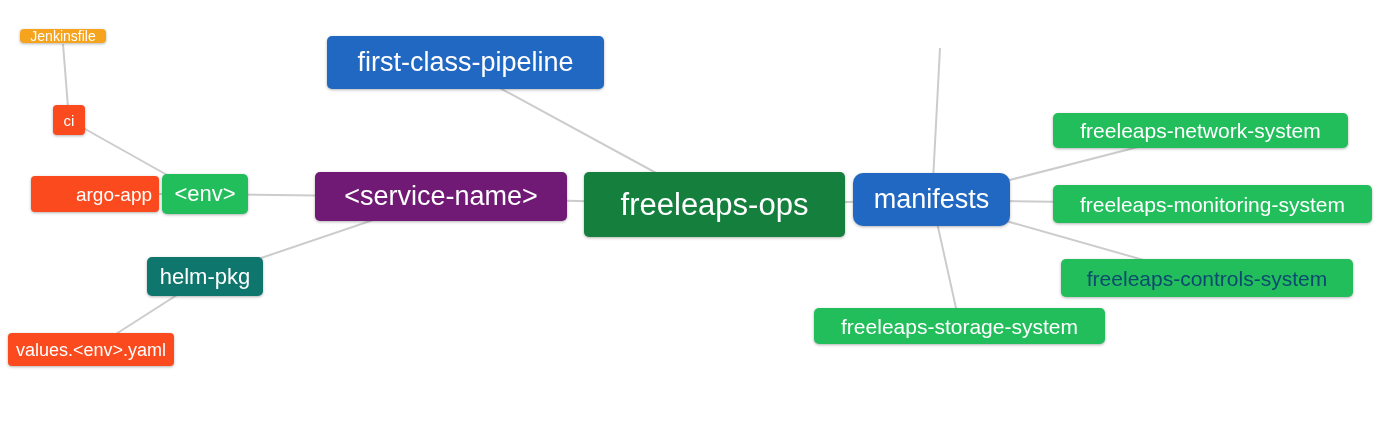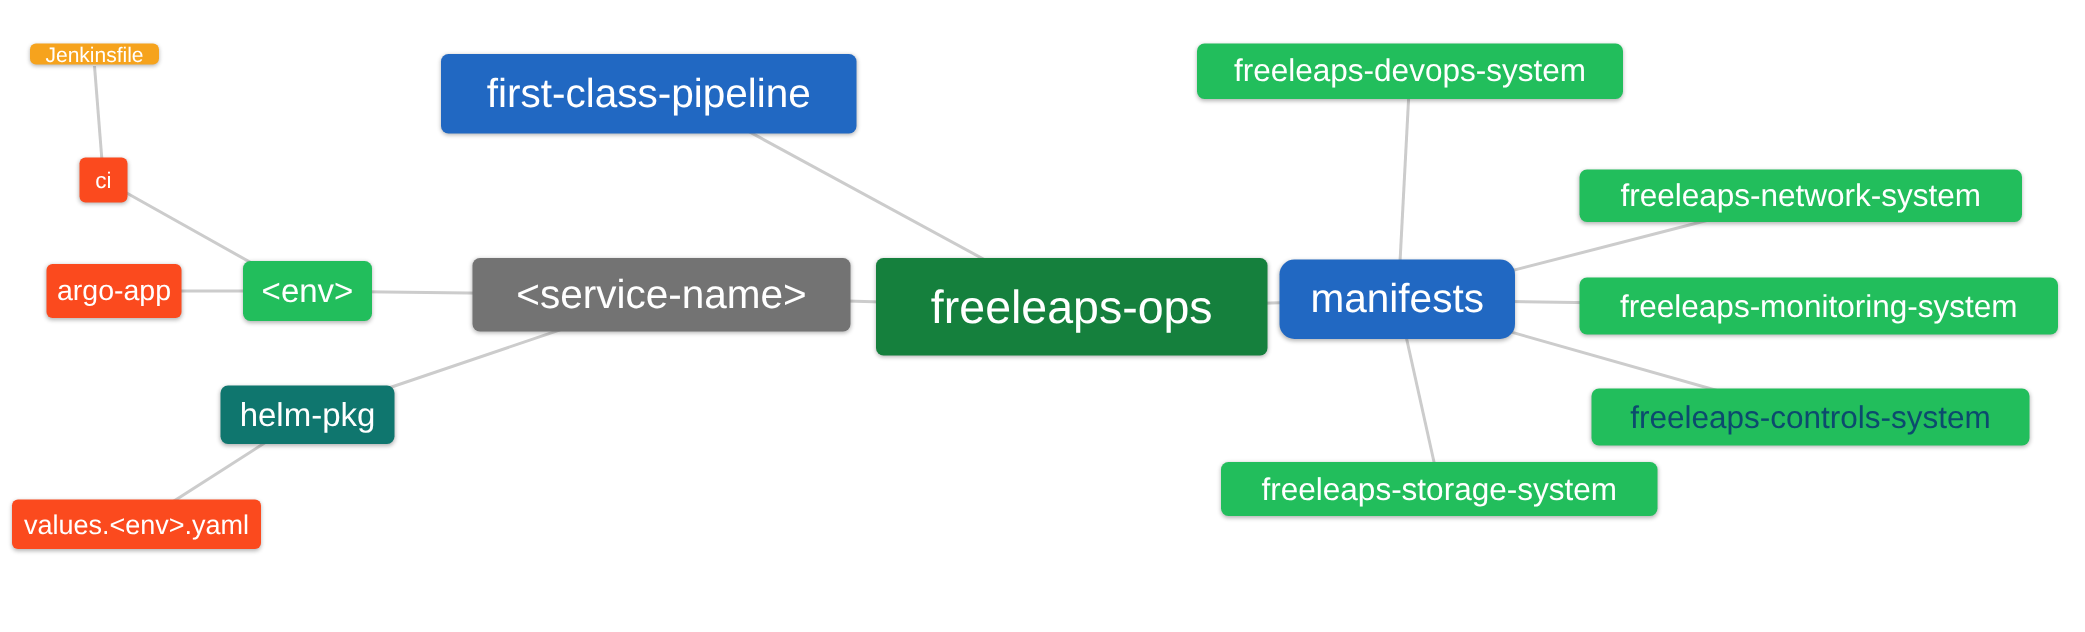--- a/index.html
+++ b/index.html
@@ -16,25 +16,25 @@
     display:flex;align-items:center;justify-content:center;
     color:#ffffff;white-space:nowrap;
     border-radius:5px;
     box-shadow:0 1px 3px rgba(0,0,0,0.30);
     cursor:pointer;
     line-height:1;
   }
   
   #n-jenkinsfile {left:20px;  top:29px;  width:86px;  height:14px; font-size:14px; border-radius:4px;}
   #n-ci          {left:53px;  top:105px; width:32px;  height:30px; font-size:15px; border-radius:4px;}
-  #n-argo        {left:31px;  top:176px; width:90px;  height:36px; font-size:19px; border-radius:4px;}
+  #n-argo        {left:31px;  top:176px; width:90px;  height:36px; font-size:19px; border-radius:4px;padding-left:38px;}
   #n-env         {left:162px; top:174px; width:86px;  height:40px; font-size:22px;}
   #n-helm        {left:147px; top:257px; width:116px; height:39px; font-size:22px;}
   #n-values      {left:8px;   top:333px; width:166px; height:33px; font-size:18px; border-radius:4px;}
-  #n-fcp         {left:294px; top:36px;  width:277px; height:53px; font-size:27px;}
+  #n-fcp         {left:327px; top:36px;  width:277px; height:53px; font-size:27px;}
   #n-service     {left:315px; top:172px; width:252px; height:49px; font-size:27px;}
   #n-ops         {left:584px; top:172px; width:261px; height:65px; font-size:31px;}
   #n-manifests   {left:853px; top:173px; width:157px; height:53px; font-size:27px;}
   #n-devops      {left:798px; top:29px;  width:284px; height:37px; font-size:21px;}
   #n-network     {left:1053px;top:113px; width:295px; height:35px; font-size:21px;}
   #n-monitoring  {left:1053px;top:185px; width:319px; height:38px; font-size:21px;}
   #n-controls    {left:1061px;top:259px; width:292px; height:38px; font-size:21px;}
   #n-storage     {left:814px; top:308px; width:291px; height:36px; font-size:21px;}
 </style>
 </head>
@@ -61,22 +61,21 @@
     </g>
   </svg>
 
   <div class="node" id="n-jenkinsfile" style="background: rgb(246, 163, 29); color: rgb(255, 255, 255);">Jenkinsfile</div>
   <div class="node" id="n-ci" style="background: rgb(251, 74, 30); color: rgb(255, 255, 255);">ci</div>
   <div class="node" id="n-argo" style="background: rgb(251, 74, 30); color: rgb(255, 255, 255);">argo-app</div>
   <div class="node" id="n-env" style="background: rgb(34, 190, 92); color: rgb(255, 255, 255);">&lt;env&gt;</div>
   <div class="node" id="n-helm" style="background: #0f766e; color: rgb(255, 255, 255);">helm-pkg</div>
   <div class="node" id="n-values" style="background: rgb(251, 74, 30); color: rgb(255, 255, 255);">values.&lt;env&gt;.yaml</div>
   <div class="node" id="n-fcp" style="background: rgb(33, 104, 194); color: rgb(255, 255, 255);">first-class-pipeline</div>
-  <div class="node" id="n-service" style="background: #737373; color: rgb(255, 255, 255);">&lt;service-name&gt;</div>
+  <div class="node" id="n-service" style="background: #701a75; color: rgb(255, 255, 255);">&lt;service-name&gt;</div>
   <div class="node" id="n-ops" style="background: #15803d; color: rgb(255, 255, 255);">freeleaps-ops</div>
   <div class="node" id="n-manifests" style="background: rgb(33, 104, 194); color: rgb(255, 255, 255); border-radius: 10px;">manifests</div>
-  <div class="node" id="n-devops" style="background: rgb(34, 190, 92); color: rgb(255, 255, 255);">freeleaps-devops-system</div>
   <div class="node" id="n-monitoring" style="background: rgb(34, 190, 92); color: rgb(255, 255, 255);">freeleaps-monitoring-system</div>
   <div class="node" id="n-network" style="background: rgb(34, 190, 92); color: rgb(255, 255, 255);">freeleaps-network-system</div>
   <div class="node" id="n-controls" style="background: rgb(34, 190, 92); color: #0c4a6e;">freeleaps-controls-system</div>
   <div class="node" id="n-storage" style="background: rgb(34, 190, 92); color: rgb(255, 255, 255);">freeleaps-storage-system</div>
 
 </div>
 
 </body></html>

